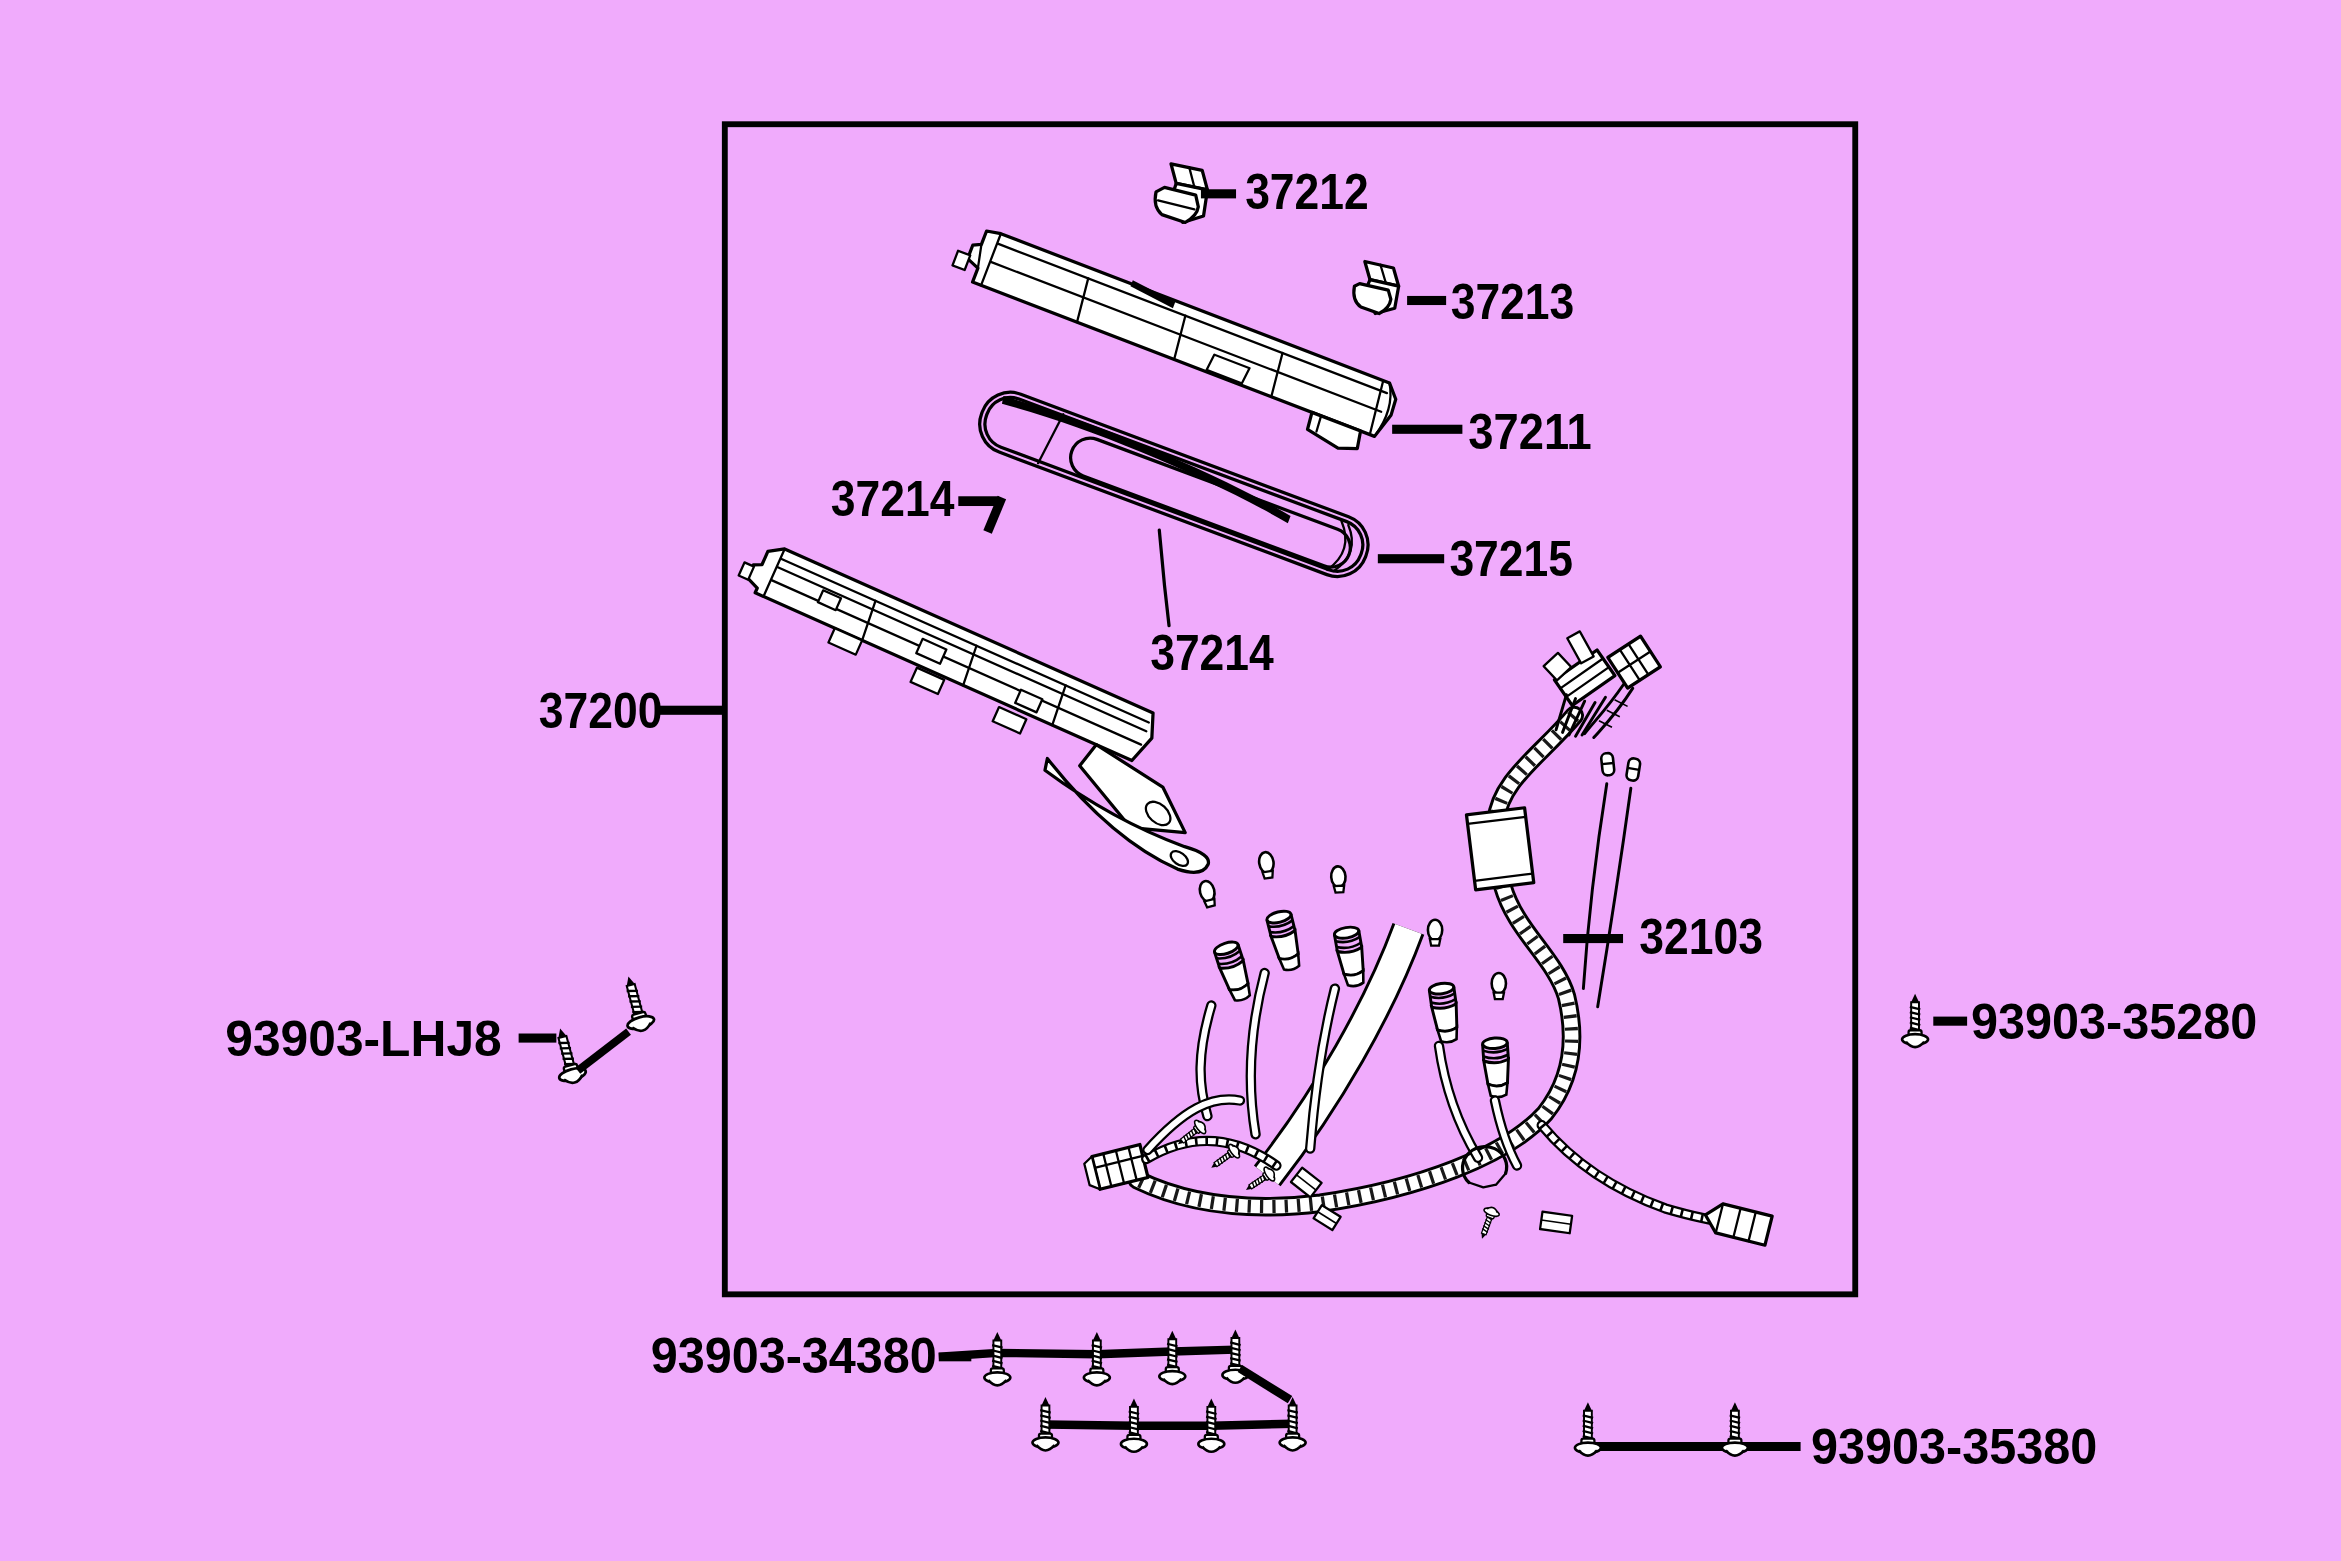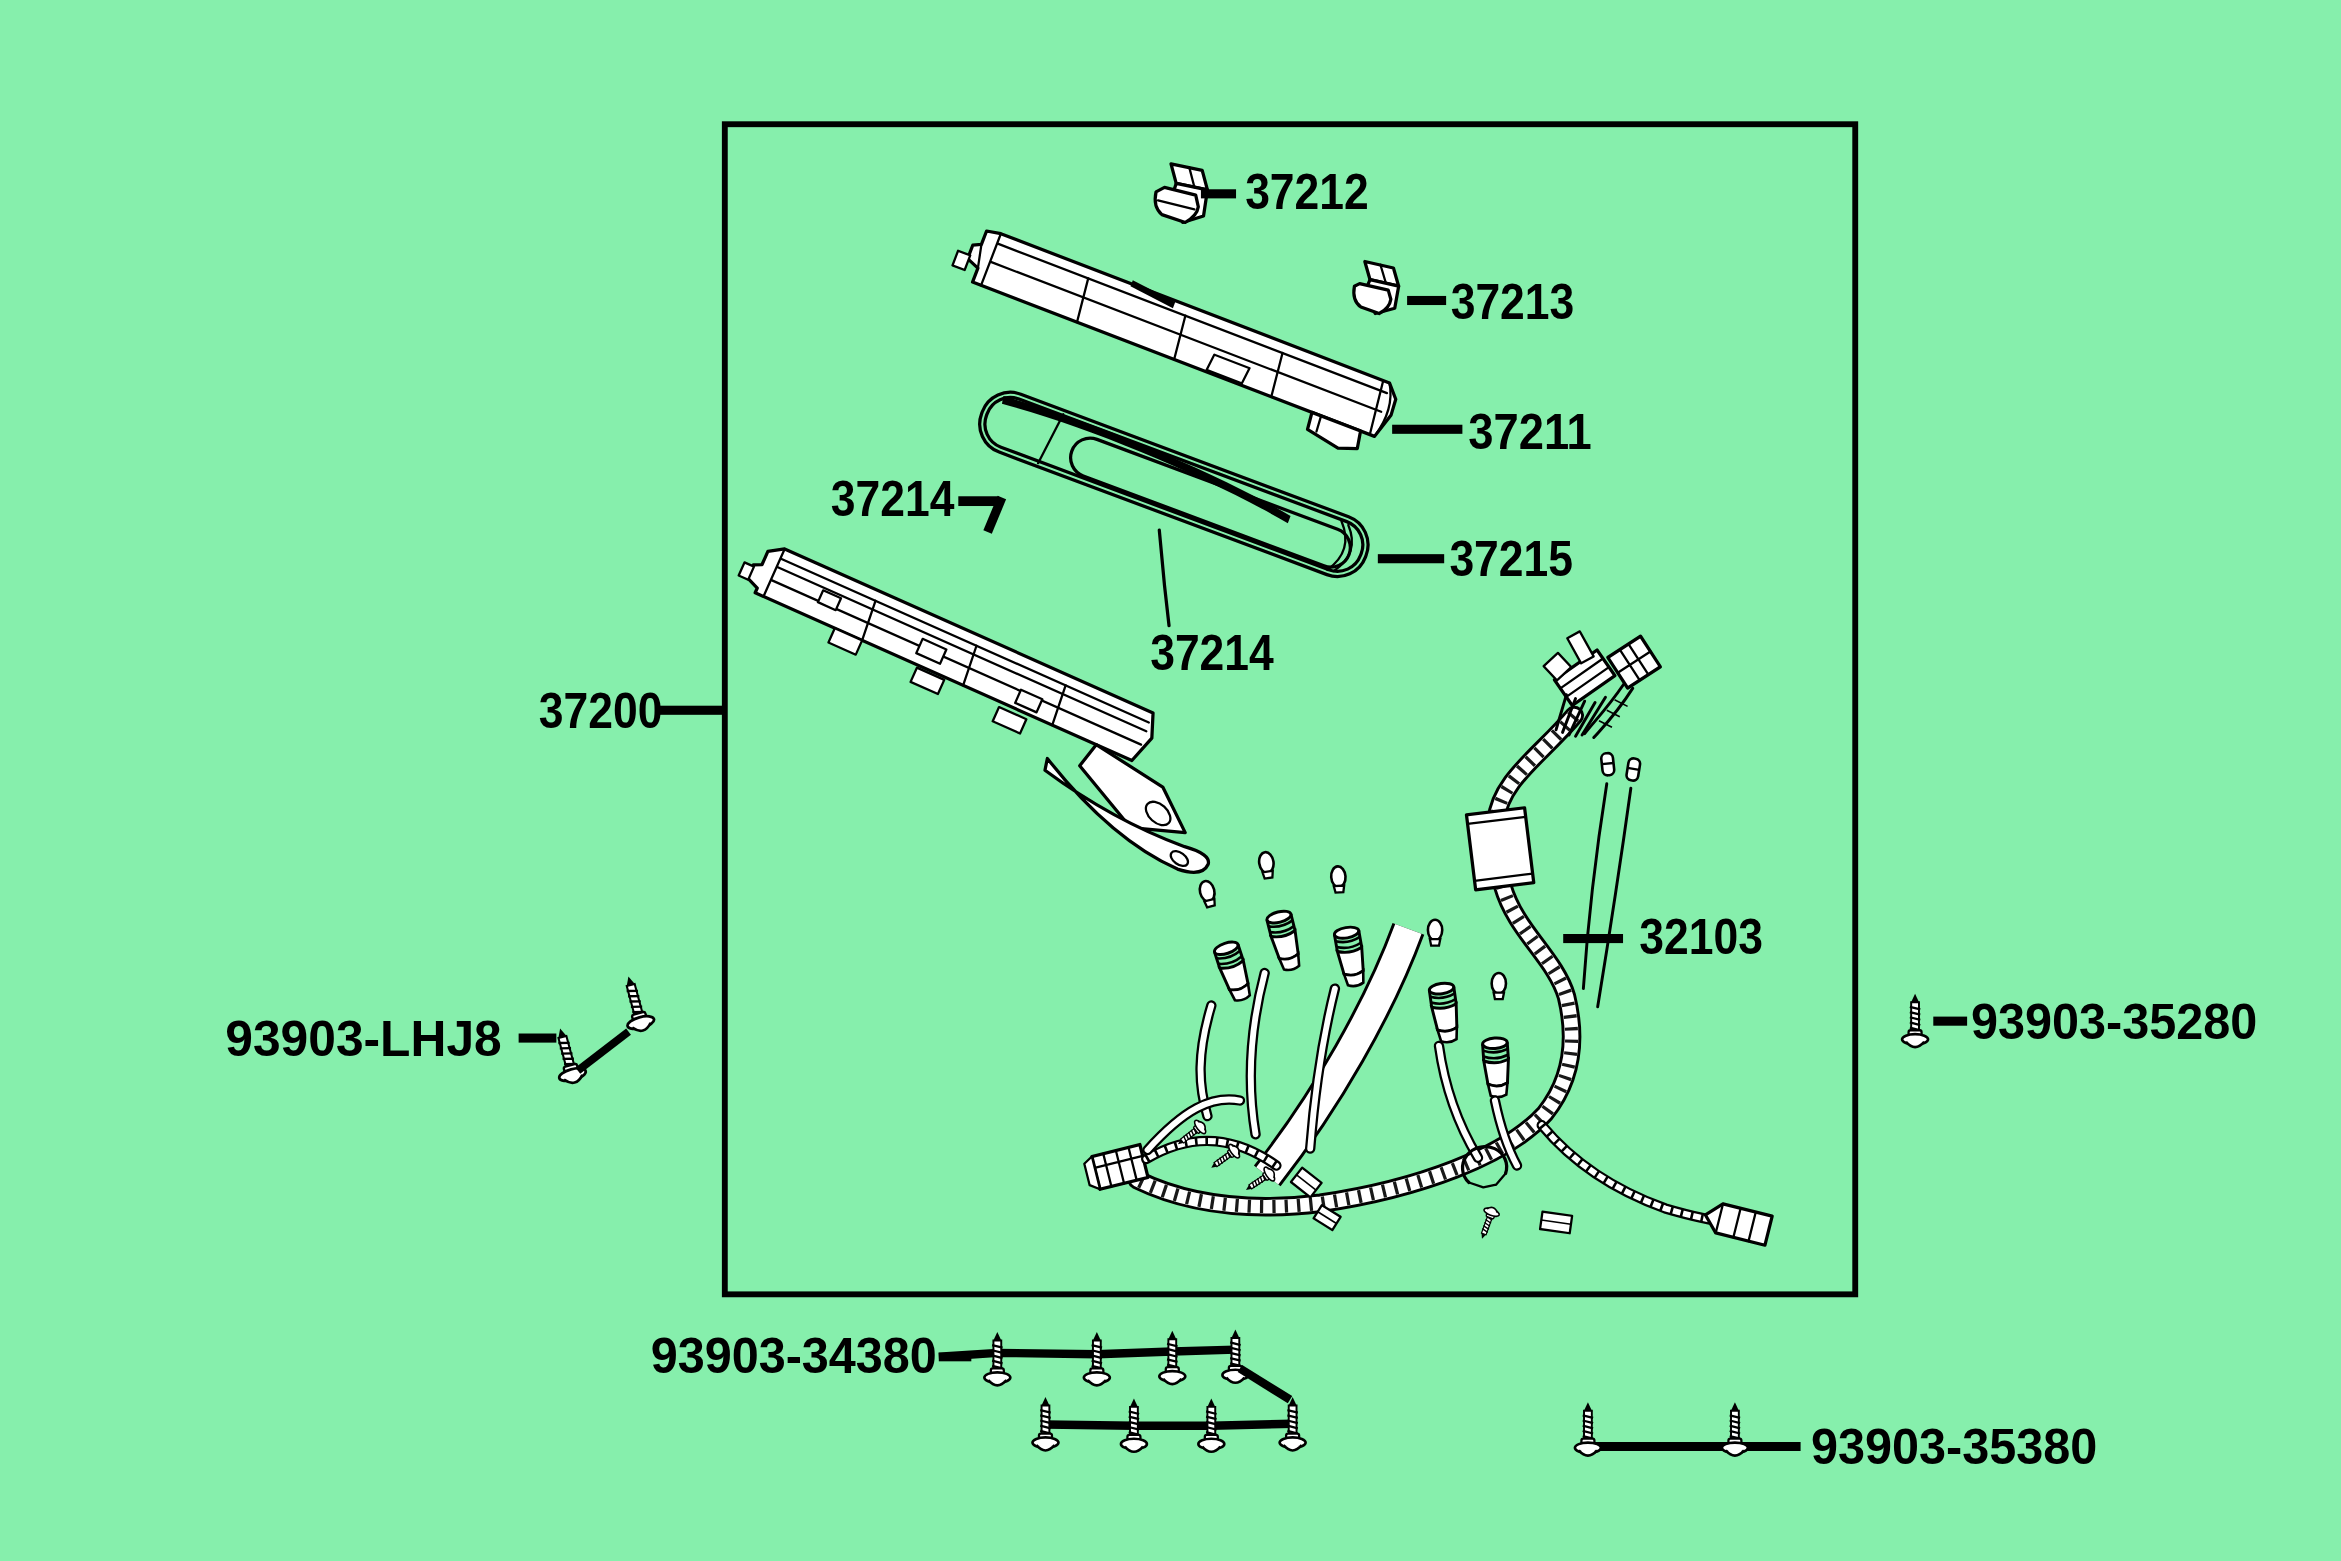--- a/index.html
+++ b/index.html
@@ -1,16 +1,16 @@
 <!DOCTYPE html>
 <html style="font-size:10.4px"><head>
 <meta charset="utf-8">
 <style>
   html,body{margin:0;padding:0;background:#ffffff;}
-  .stage{position:relative;width:2342px;height:1561px;background:#86efac;overflow:hidden;}
+  .stage{position:relative;width:2342px;height:1561px;background:#f0abfc;overflow:hidden;}
   svg{position:absolute;left:0;top:0;}
   .ink{fill:none;stroke:#000;stroke-width:5;stroke-linecap:round;stroke-linejoin:round;}
   .ink2{fill:none;stroke:#000;stroke-width:3.5;stroke-linecap:round;stroke-linejoin:round;}
   .thin{fill:none;stroke:#000;stroke-width:2.5;}
   .fillw{fill:#fff;stroke:#000;stroke-width:5;stroke-linejoin:round;}
   .fillw2{fill:#fff;stroke:#000;stroke-width:3.5;stroke-linejoin:round;}
   .bar{fill:#000;stroke:none;}
   .blk{fill:#000;stroke:none;}
   .tube{fill:none;stroke:#000;stroke-width:16;stroke-linecap:round;}
   .tubecore{fill:none;stroke:#fff;stroke-width:9;stroke-linecap:round;}

